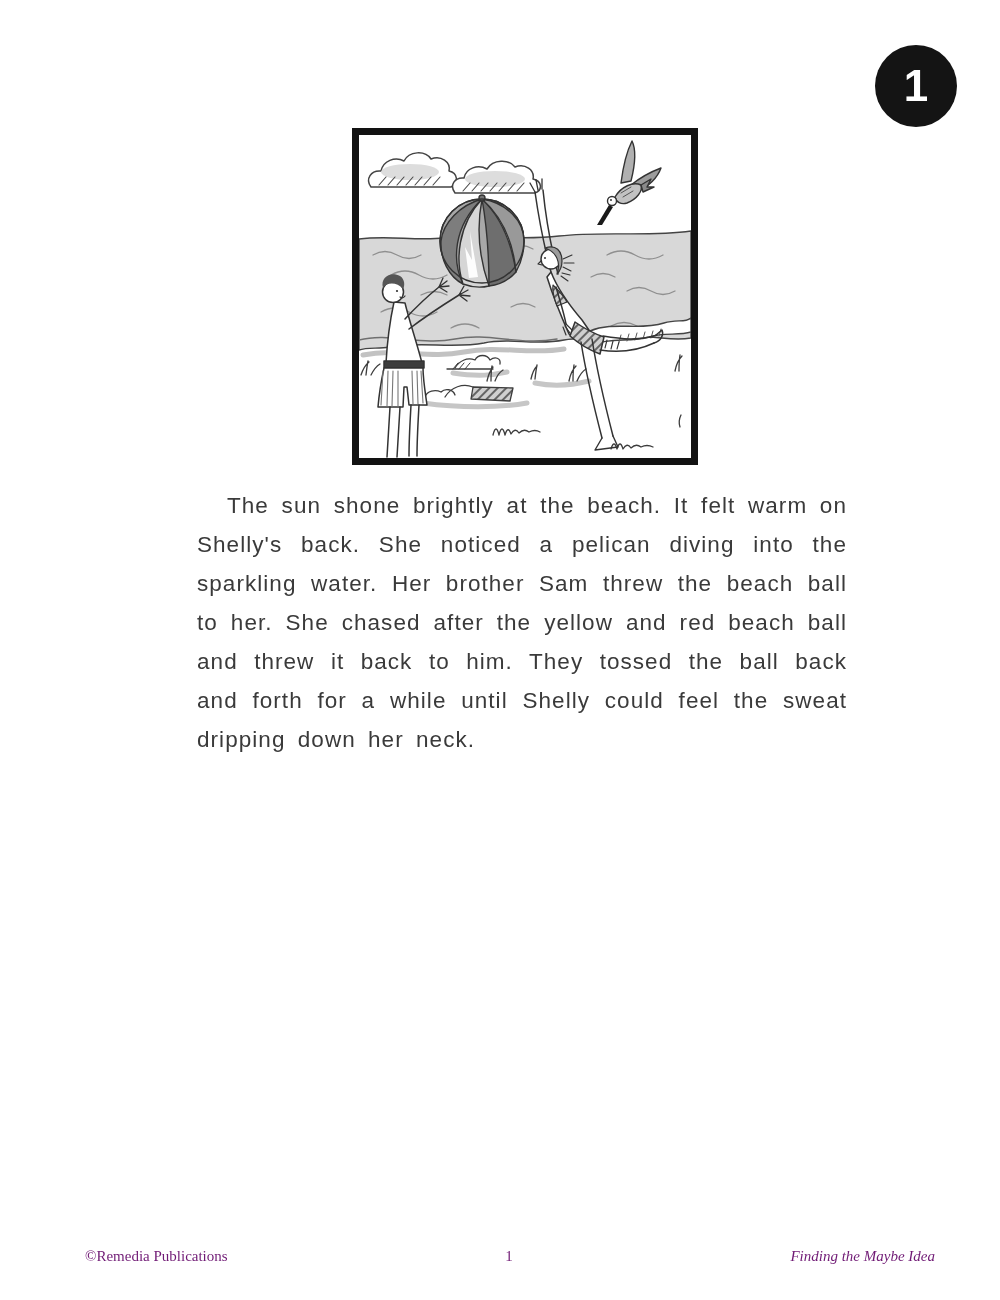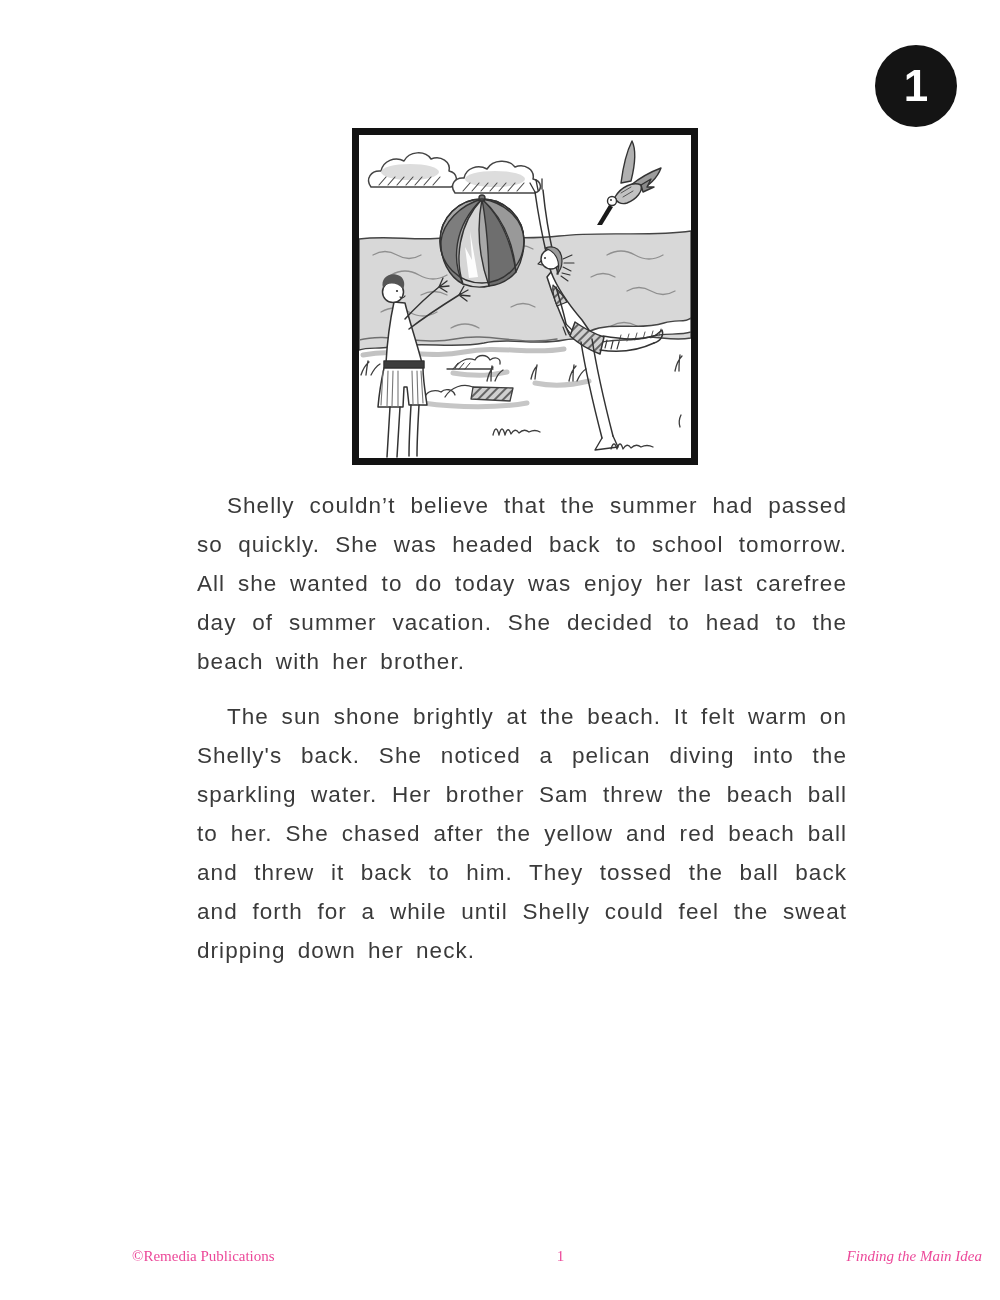--- a/index.html
+++ b/index.html
@@ -55,22 +55,21 @@
   
   .footer {
     position: absolute;
     left: 85px; top: 1248px;
     width: 850px;
     display: flex;
     justify-content: space-between;
     align-items: baseline;
     font-family: "Liberation Serif", serif;
     font-size: 15px;
-    color: #ec4899;
-    margin-left: 47px;
+    color: #701a75;
   }
   .footer .book-title { font-style: italic; }
 </style>
 </head>
 <body>
 
 <div class="page">
 
   <div class="badge">
     <span>1</span>
@@ -247,23 +246,22 @@
           <path d="M248,205 L246,213 M254,206 L252,214 M260,207 L258,214"></path>
         </g>
         <path d="M233,204 C238,236 246,270 254,301" fill="none"></path>
         <path d="M222,207 C227,239 235,272 243,303" fill="none"></path>
         <path d="M243,303 L236,315 L259,312 L254,301" fill="none" stroke-width="1.4"></path>
       </g>
     </svg>
   </figure>
 
   <main class="story">
-    <p>Shelly couldn’t believe that the summer had passed so quickly. She was headed back to school tomorrow. All she wanted to do today was enjoy her last carefree day of summer vacation. She decided to head to the beach with her brother.</p>
     <p>The sun shone brightly at the beach. It felt warm on Shelly's back. She noticed a pelican diving into the sparkling water. Her brother Sam threw the beach ball to her. She chased after the yellow and red beach ball and threw it back to him. They tossed the ball back and forth for a while until Shelly could feel the sweat dripping down her neck.</p>
   </main>
 
   <footer class="footer">
     <span class="copyright">©Remedia Publications</span>
     <span class="page-num">1</span>
-    <span class="book-title">Finding the Main Idea</span>
+    <span class="book-title">Finding the Maybe Idea</span>
   </footer>
 
 </div>
 
 </body></html>

